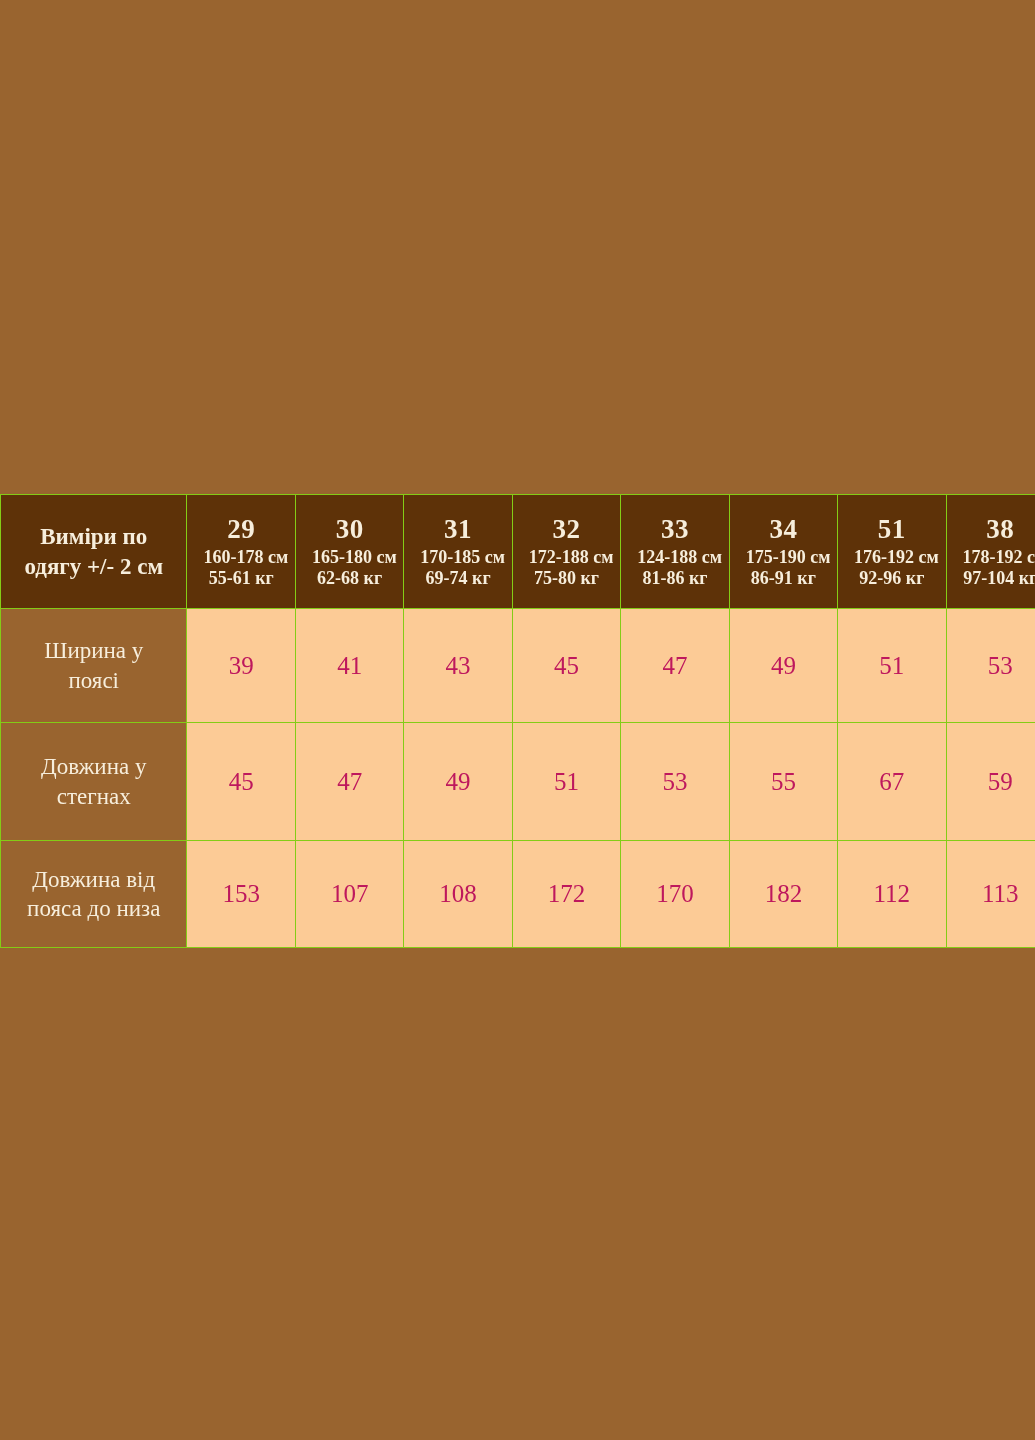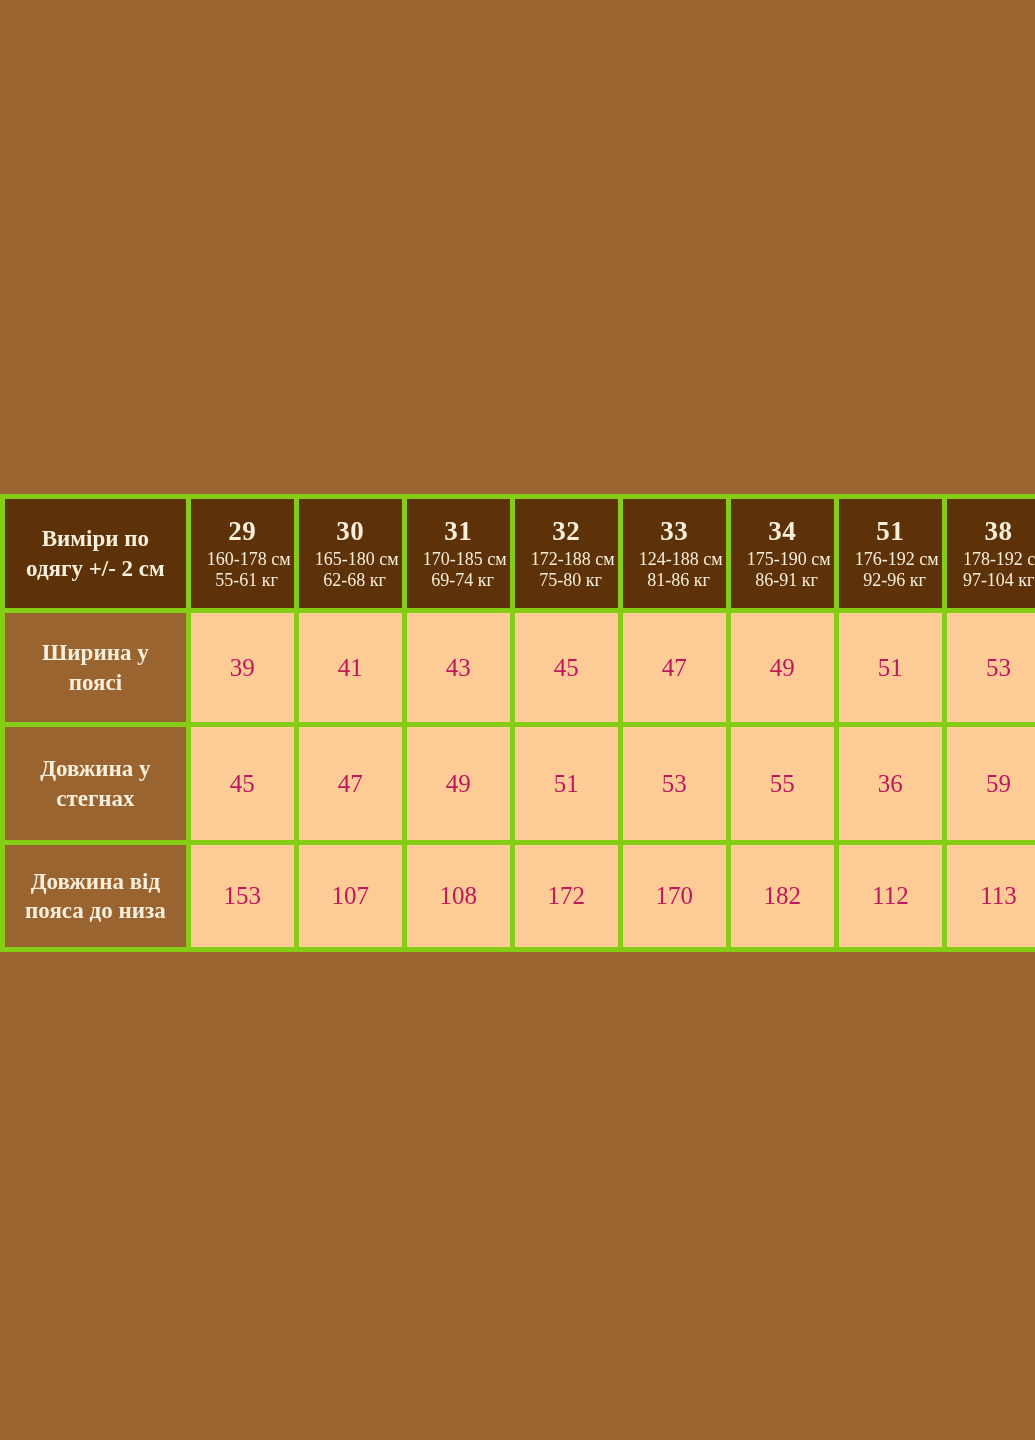--- a/index.html
+++ b/index.html
@@ -25,21 +25,21 @@
   }
 
   #size-table col.label-col { width: 184px; }
   #size-table col.size-col  { width: 107px; }
 
   #size-table td, #size-table th {
     padding: 16px;
     margin: 0;
     vertical-align: middle;
     text-align: center;
-    border: 5px solid #84cc16;
+    border: 1px solid #84cc16;
   }
 
   
   .hdr-row { height: 114px; }
 
   .hdr-corner {
     background: #5E3208;
     color: #F7EEDC;
     font-size: 23px;
     font-weight: bold;
@@ -57,35 +57,34 @@
     display: block;
     font-size: 27px;
     font-weight: bold;
     letter-spacing: 0.5px;
     margin-bottom: 2px;
   }
   .hdr-size .sz-height,
   .hdr-size .sz-weight {
     display: block;
     font-size: 18px;
-    font-weight: normal;
+    font-weight: bold;
     white-space: nowrap;
-    text-align: right;
   }
 
   
   .data-row { height: 114px; }
   .data-row.tall { height: 118px; }
   .data-row.last { height: 107px; }
 
   .row-label {
     background: #99642F;
     color: #F7EEDC;
     font-size: 23px;
-    font-weight: bold;
+    font-weight: normal;
     line-height: 1.28;
     padding: 0 8px;
   }
 
   .data-cell {
     background: #FCCB96;
     color: #be185d;
     font-size: 25px;
     font-weight: normal;
     border-color: #6b4616;
@@ -169,21 +168,21 @@
     </tr>
 
     <tr class="data-row tall">
       <td class="row-label">Довжина у стегнах</td>
       <td class="data-cell">45</td>
       <td class="data-cell">47</td>
       <td class="data-cell">49</td>
       <td class="data-cell">51</td>
       <td class="data-cell">53</td>
       <td class="data-cell">55</td>
-      <td class="data-cell">36</td>
+      <td class="data-cell">67</td>
       <td class="data-cell">59</td>
     </tr>
 
     <tr class="data-row last">
       <td class="row-label">Довжина від пояса до низа</td>
       <td class="data-cell">153</td>
       <td class="data-cell">107</td>
       <td class="data-cell">108</td>
       <td class="data-cell">172</td>
       <td class="data-cell">170</td>

